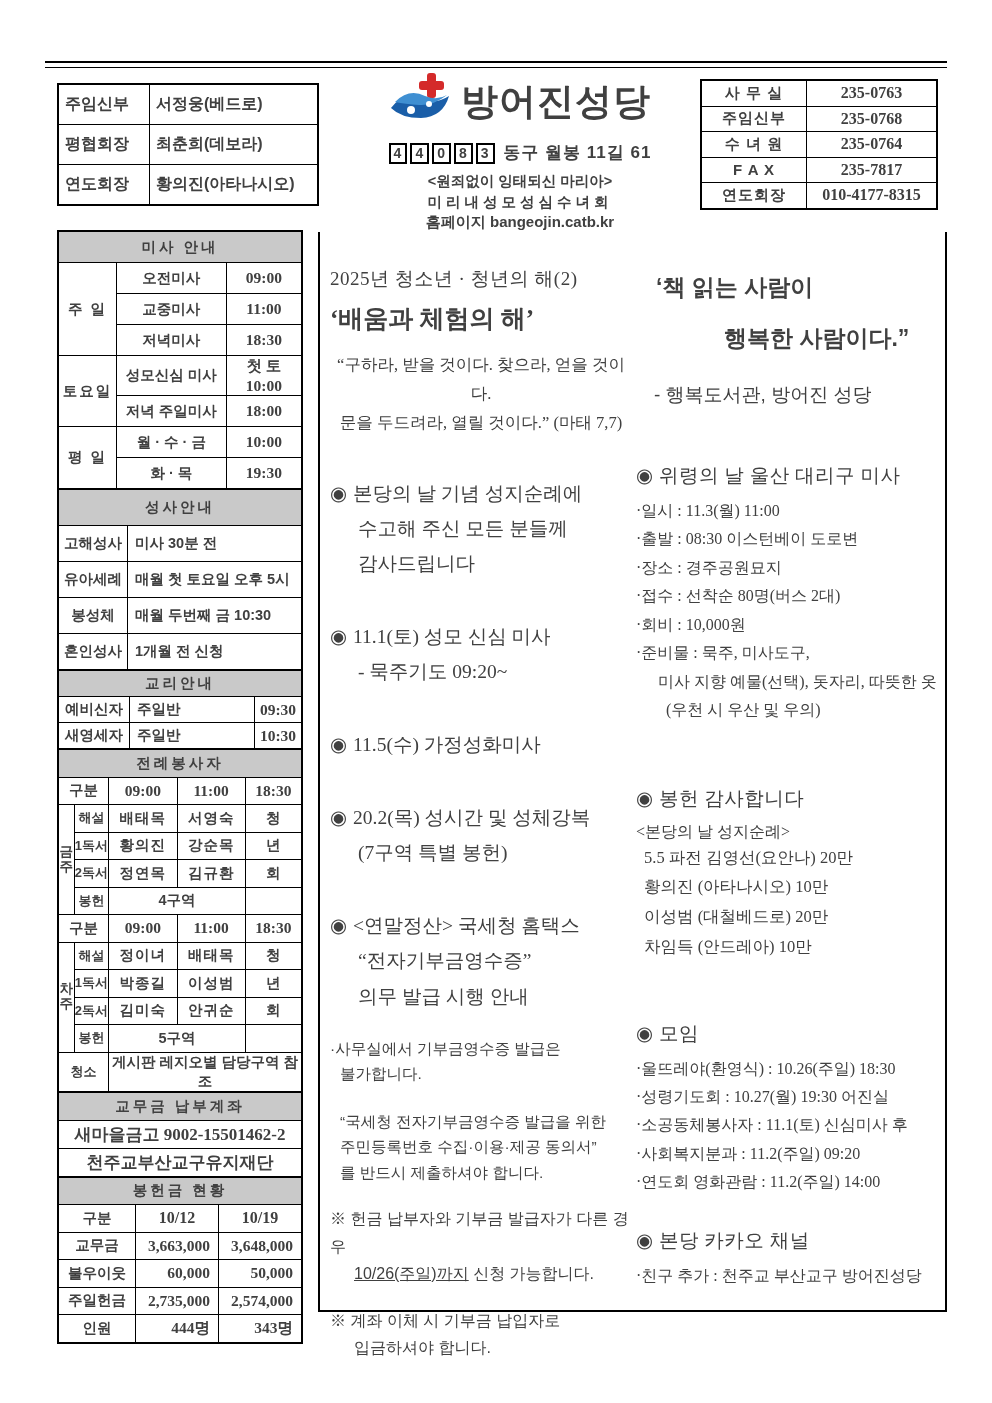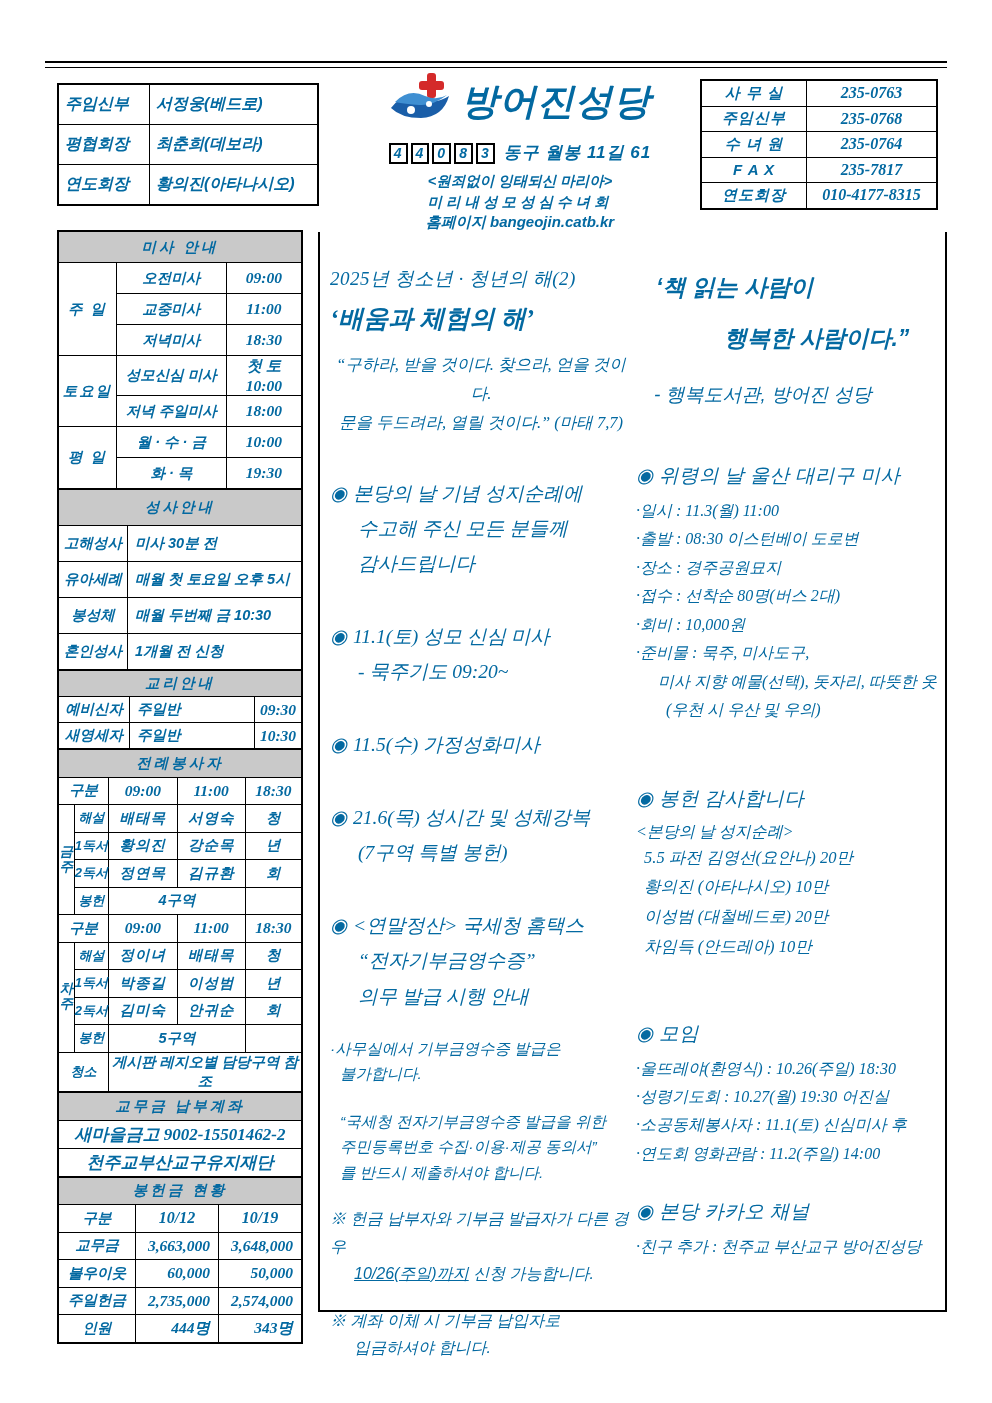--- a/index.html
+++ b/index.html
@@ -1,17 +1,17 @@
 <!DOCTYPE html>
 <html><head>
 <meta charset="utf-8">
 <style>
   html,body{margin:0;padding:0;background:#ffffff;}
-  .page{position:relative;width:992px;height:1403px;background:#fff;color:#0369a1;
-        font-family:"Liberation Sans",sans-serif;overflow:hidden;font-style:italic;}
+  .page{position:relative;width:992px;height:1403px;background:#fff;color:#404040;
+        font-family:"Liberation Sans",sans-serif;overflow:hidden;}
   
   .double-rule{position:absolute;left:45px;top:61px;width:902px;height:4px;
                border-top:2px solid #000;border-bottom:1.5px solid #000;}
   
   table{border-collapse:collapse;}
   .h-left{position:absolute;left:57px;top:83px;}
   .h-left table{width:262px;border:2.5px solid #000;}
   .h-left td{border:1.5px solid #000;font-size:16px;font-weight:bold;height:39px;padding:0 6px;}
   .h-left td.lab{width:78px;text-align:left;}
   .h-right{position:absolute;left:700px;top:79px;}
@@ -390,21 +390,21 @@
       <div class="item">
         <div><span class="b">◉</span><span>11.1(토) 성모 신심 미사</span></div>
         <div class="cont">- 묵주기도 09:20~</div>
       </div>
 
       <div class="item">
         <div><span class="b">◉</span><span>11.5(수) 가정성화미사</span></div>
       </div>
 
       <div class="item">
-        <div><span class="b">◉</span><span>21.6(목) 성시간 및 성체강복</span></div>
+        <div><span class="b">◉</span><span>20.2(목) 성시간 및 성체강복</span></div>
         <div class="cont">(7구역 특별 봉헌)</div>
       </div>
 
       <div class="item">
         <div><span class="b">◉</span><span>&lt;연말정산&gt; 국세청 홈택스</span></div>
         <div class="cont">“전자기부금영수증”</div>
         <div class="cont">의무 발급 시행 안내</div>
       </div>
 
       <div class="note">
@@ -456,20 +456,21 @@
       <div class="thx-line">이성범 (대철베드로) 20만</div>
       <div class="thx-line">차임득 (안드레아) 10만</div>
 
       <div class="rsec-title mt-meet">
         <span class="b">◉</span> <span>모임</span>
       </div>
       <div class="gap-s"></div>
       <div class="rline">·울뜨레야(환영식) : 10.26(주일) 18:30</div>
       <div class="rline">·성령기도회 : 10.27(월) 19:30 어진실</div>
       <div class="rline">·소공동체봉사자 : 11.1(토) 신심미사 후</div>
+      <div class="rline">·사회복지분과 : 11.2(주일) 09:20</div>
       <div class="rline">·연도회 영화관람 : 11.2(주일) 14:00</div>
 
       <div class="rsec-title mt-kakao">
         <span class="b">◉</span> <span>본당 카카오 채널</span>
       </div>
       <div class="gap-s"></div>
       <div class="rline">·친구 추가 : 천주교 부산교구 방어진성당</div>
     </div>
   </div>
 

